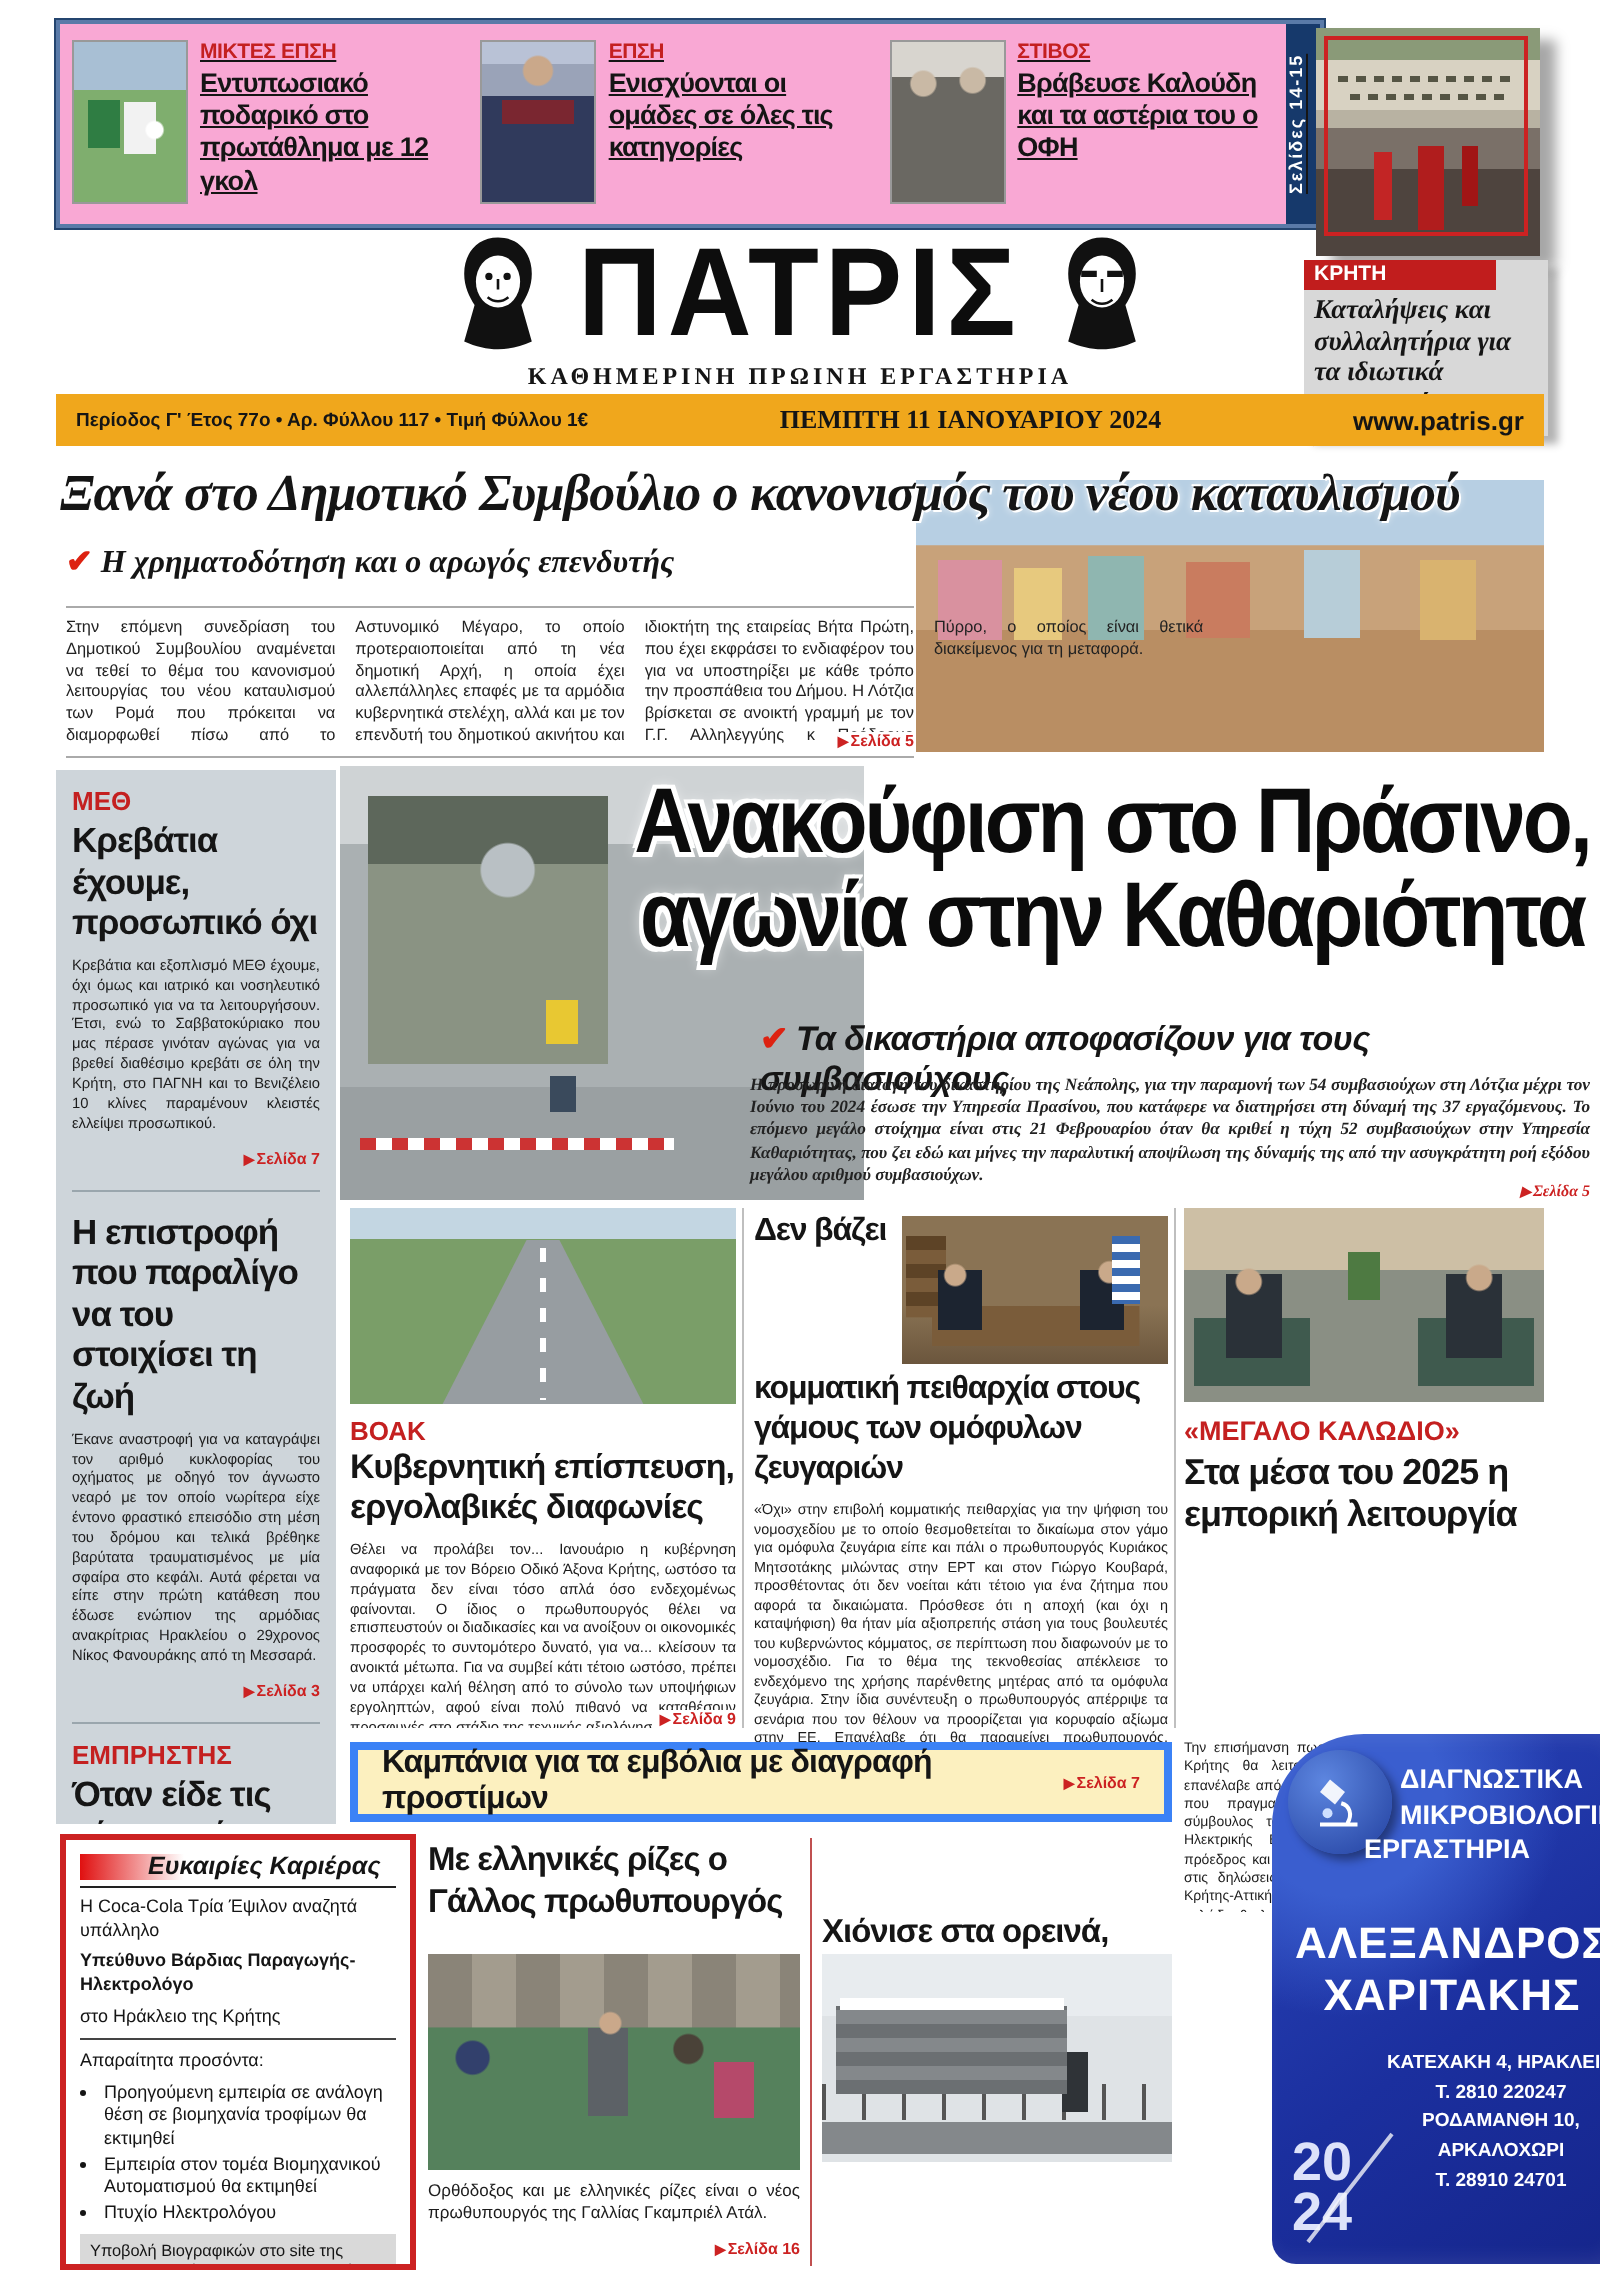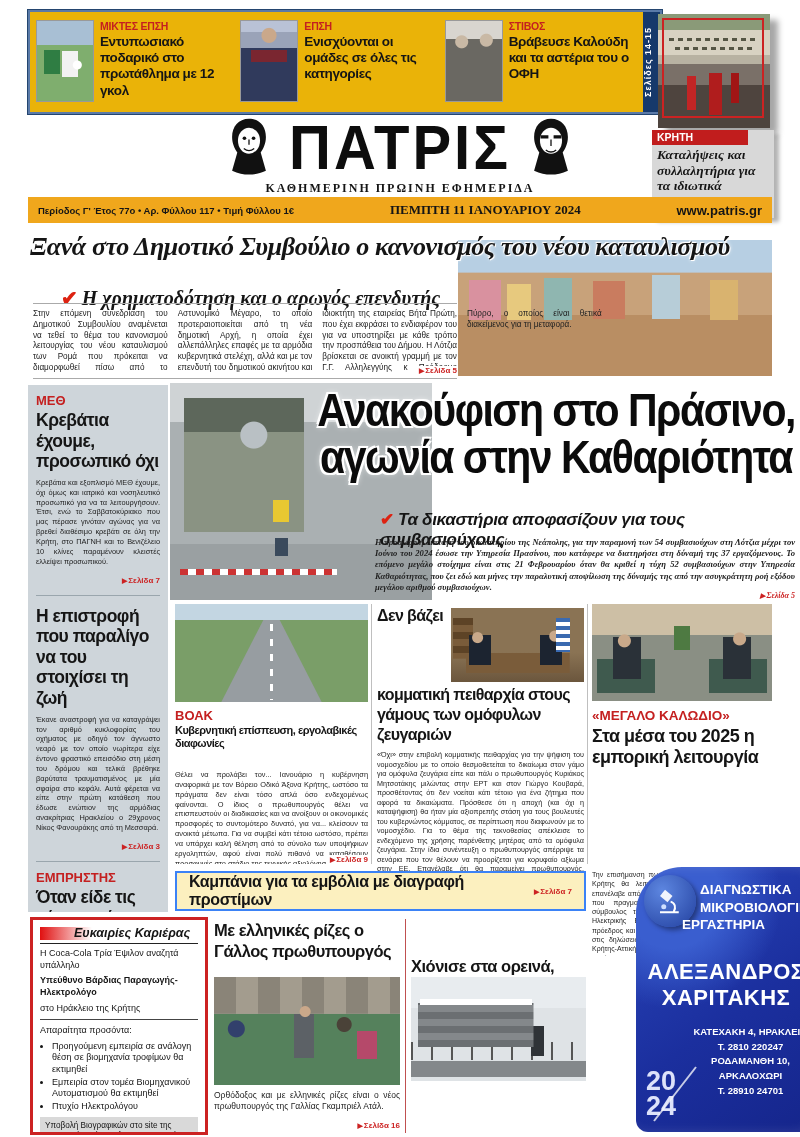--- a/index.html
+++ b/index.html
@@ -1,22 +1,22 @@
 <!DOCTYPE html>
 <html><head>
 <meta charset="utf-8">
 <style>
   html,body{margin:0;padding:0;background:#9a9a9a;}
   #page{position:relative;width:800px;height:1137px;background:#fff;margin:0 auto;
         font-family:"Liberation Sans",sans-serif;color:#151515;overflow:hidden;}
   .abs{position:absolute;}
 
   
-  .top-strip{left:28px;top:10px;width:630px;height:100px;background:#eab308;
-             border:2px solid #5a7aa8;box-shadow:0 0 0 1px #24456f;display:flex;}
+  .top-strip{left:28px;top:10px;width:630px;height:100px;background:#f9a8d4;
+             border:2px solid #5a7aa8;box-shadow:0 0 0 1px #24456f;display:flex;text-decoration:underline;}
   .teaser{width:203px;padding:8px 4px 6px 6px;display:flex;gap:6px;}
   .tphoto{width:56px;height:80px;flex:none;border:1px solid #999;}
   .ttext{flex:1;}
   .kick{color:#c42020;font-weight:bold;font-size:10.5px;letter-spacing:-0.2px;}
   .ttitle{font-weight:bold;font-size:13.5px;line-height:1.2;letter-spacing:-0.4px;margin-top:2px;}
   .pages-tab{flex:none;width:17px;background:#16396b;color:#fff;font-weight:bold;font-size:9px;
              writing-mode:vertical-rl;transform:rotate(180deg);text-align:center;letter-spacing:1px;padding:2px 0;}
 
   
   .protest-photo{left:658px;top:14px;width:112px;height:114px;box-shadow:8px 6px 6px rgba(0,0,0,.35);}
@@ -40,22 +40,22 @@
               align-items:center;justify-content:space-between;padding:0 10px;box-sizing:border-box;}
   .yb-left{font-size:9.5px;font-weight:bold;}
   .yb-date{font-family:"Liberation Serif",serif;font-weight:bold;font-size:13px;}
   .yb-site{font-weight:bold;font-size:13px;}
 
   
   .lead-photo{left:458px;top:240px;width:314px;height:136px;}
   .lead-headline{left:30px;top:232px;width:752px;font-family:"Liberation Serif",serif;font-weight:bold;
                  font-style:italic;font-size:26px;letter-spacing:-0.4px;white-space:nowrap;z-index:3;
                  text-shadow:0 0 4px #fff,1px 1px 0 #fff,-1px -1px 0 #fff;}
-  .lead-subhead{left:33px;top:286px;font-family:"Liberation Serif",serif;font-weight:bold;font-style:italic;
-                font-size:20px;margin-left:28px;}
+  .lead-subhead{left:33px;top:271px;font-family:"Liberation Serif",serif;font-weight:bold;font-style:italic;
+                font-size:16px;}
   .check{color:#d21;font-style:normal;margin-right:4px;}
   .thin-rule{height:1px;background:#aaa;}
   .lead-body{left:33px;top:309px;width:424px;height:66px;column-count:3;column-gap:10px;
              font-size:8.2px;line-height:1.32;text-align:justify;color:#222;}
   .lead-body-wrap{left:33px;top:309px;width:424px;height:66px;}
   .pageref-abs{position:absolute;right:0;bottom:0;background:#fff;padding-left:4px;}
 
   
   .sidebar{left:28px;top:385px;width:140px;height:527px;background:#ced5da;padding:8px;box-sizing:border-box;overflow:hidden;}
   .sb-kick{color:#c42020;font-weight:bold;font-size:13px;}
@@ -71,32 +71,32 @@
                  letter-spacing:-1.5px;line-height:1.02;transform:scaleY(1.12);transform-origin:top center;
                  z-index:4;color:#0b0b0b;
                  text-shadow:-2px -2px 0 #fff,2px -2px 0 #fff,-2px 2px 0 #fff,2px 2px 0 #fff,0 0 7px #fff;}
   .main-subhead{left:380px;top:509px;font-weight:bold;font-style:italic;font-size:17px;letter-spacing:-0.3px;}
   .main-body{left:375px;top:537px;width:420px;height:64px;font-family:"Liberation Serif",serif;
              font-style:italic;font-weight:bold;font-size:8.6px;line-height:1.3;text-align:justify;color:#222;}
 
   
   .vrule{width:1px;background:#bfbfbf;}
   .m-kick{color:#c42020;font-weight:bold;font-size:13px;}
-  .m-title{font-weight:bold;font-size:11px;line-height:1.18;letter-spacing:-0.5px;}
+  .m-title{font-weight:bold;font-size:17px;line-height:1.18;letter-spacing:-0.5px;}
   .road-photo{left:175px;top:604px;width:193px;height:98px;}
   .cable-photo{left:592px;top:604px;width:180px;height:97px;}
   .body-block{position:relative;overflow:hidden;}
 
   .marriage-block{left:377px;top:606px;width:207px;}
   .marriage-photo{float:right;width:133px;height:74px;margin:2px 0 3px 5px;}
   .marriage-title{font-weight:bold;font-size:16px;line-height:1.25;letter-spacing:-0.6px;}
   .marriage-body{font-size:7.2px;line-height:1.32;text-align:justify;color:#1c1c1c;margin-top:5px;height:130px;overflow:hidden;}
 
   
-  .banner{left:175px;top:871px;width:411px;height:40px;background:#fcf0bf;border:2px solid #3b82f6;
+  .banner{left:175px;top:871px;width:411px;height:40px;background:#fcf0bf;border:4px solid #3b82f6;
           box-sizing:border-box;display:flex;align-items:center;padding:0 12px;gap:8px;}
   .banner-text{font-weight:bold;font-size:16px;letter-spacing:-0.4px;}
 
   
   .blue-ad{left:592px;top:867px;width:180px;height:265px;border-radius:46px 12px 12px 12px;
            background:radial-gradient(circle at 20% 12%,#3a5ecf 0 18%,transparent 40%),
                       linear-gradient(145deg,#2a46bb 0%,#1b2f9e 55%,#15258b 100%);
            color:#fff;overflow:hidden;box-shadow:inset -6px 0 12px rgba(255,255,255,.12);margin-left:44px;}
   .lab-circle{position:absolute;left:8px;top:8px;width:52px;height:52px;border-radius:50%;
               background:radial-gradient(circle at 35% 30%,#5d86e0,#22409f);display:flex;
@@ -254,21 +254,21 @@
       <path d="M16 25c2.5 2 5.5 2 8 0M20 18v4" stroke="#111" stroke-width="1" fill="none"></path>
     </svg>
     <div class="mast-title">ΠΑΤΡΙΣ</div>
     <svg class="portrait" viewBox="0 0 40 46">
       <path d="M20 2c8 0 13 6 13 14 0 5-2 9-4 12l4 14c-9 4-17 4-26 0l4-14c-2-3-4-7-4-12C7 8 12 2 20 2z" fill="#111"></path>
       <ellipse cx="20" cy="19" rx="8.5" ry="10" fill="#fff"></ellipse>
       <path d="M12 16h6M22 16h6" stroke="#111" stroke-width="2.4"></path>
       <path d="M16 26c2.5 2 5.5 2 8 0M20 18v5" stroke="#111" stroke-width="1" fill="none"></path>
     </svg>
   </div>
-  <div class="abs mast-sub">ΚΑΘΗΜΕΡΙΝΗ ΠΡΩΙΝΗ ΕΦΗΜΕΡΙΔΑ</div>
+  <div class="abs mast-sub">ΚΑΘΗΜΕΡΙΝΗ ΠΡΩΙΝΗ ΕΡΓΑΣΤΗΡΙΑ</div>
 
   <div class="abs yellow-bar">
     <span class="yb-left">Περίοδος Γ' Έτος 77ο • Αρ. Φύλλου 117 • Τιμή Φύλλου 1€</span>
     <span class="yb-date">ΠΕΜΠΤΗ 11 ΙΑΝΟΥΑΡΙΟΥ 2024</span>
     <span class="yb-site">www.patris.gr</span>
   </div>
 
   <div class="abs lead-photo ph-settlement"></div>
   <div class="abs lead-headline">Ξανά στο Δημοτικό Συμβούλιο ο κανονισμός του νέου καταυλισμού</div>
   <div class="abs lead-subhead">

